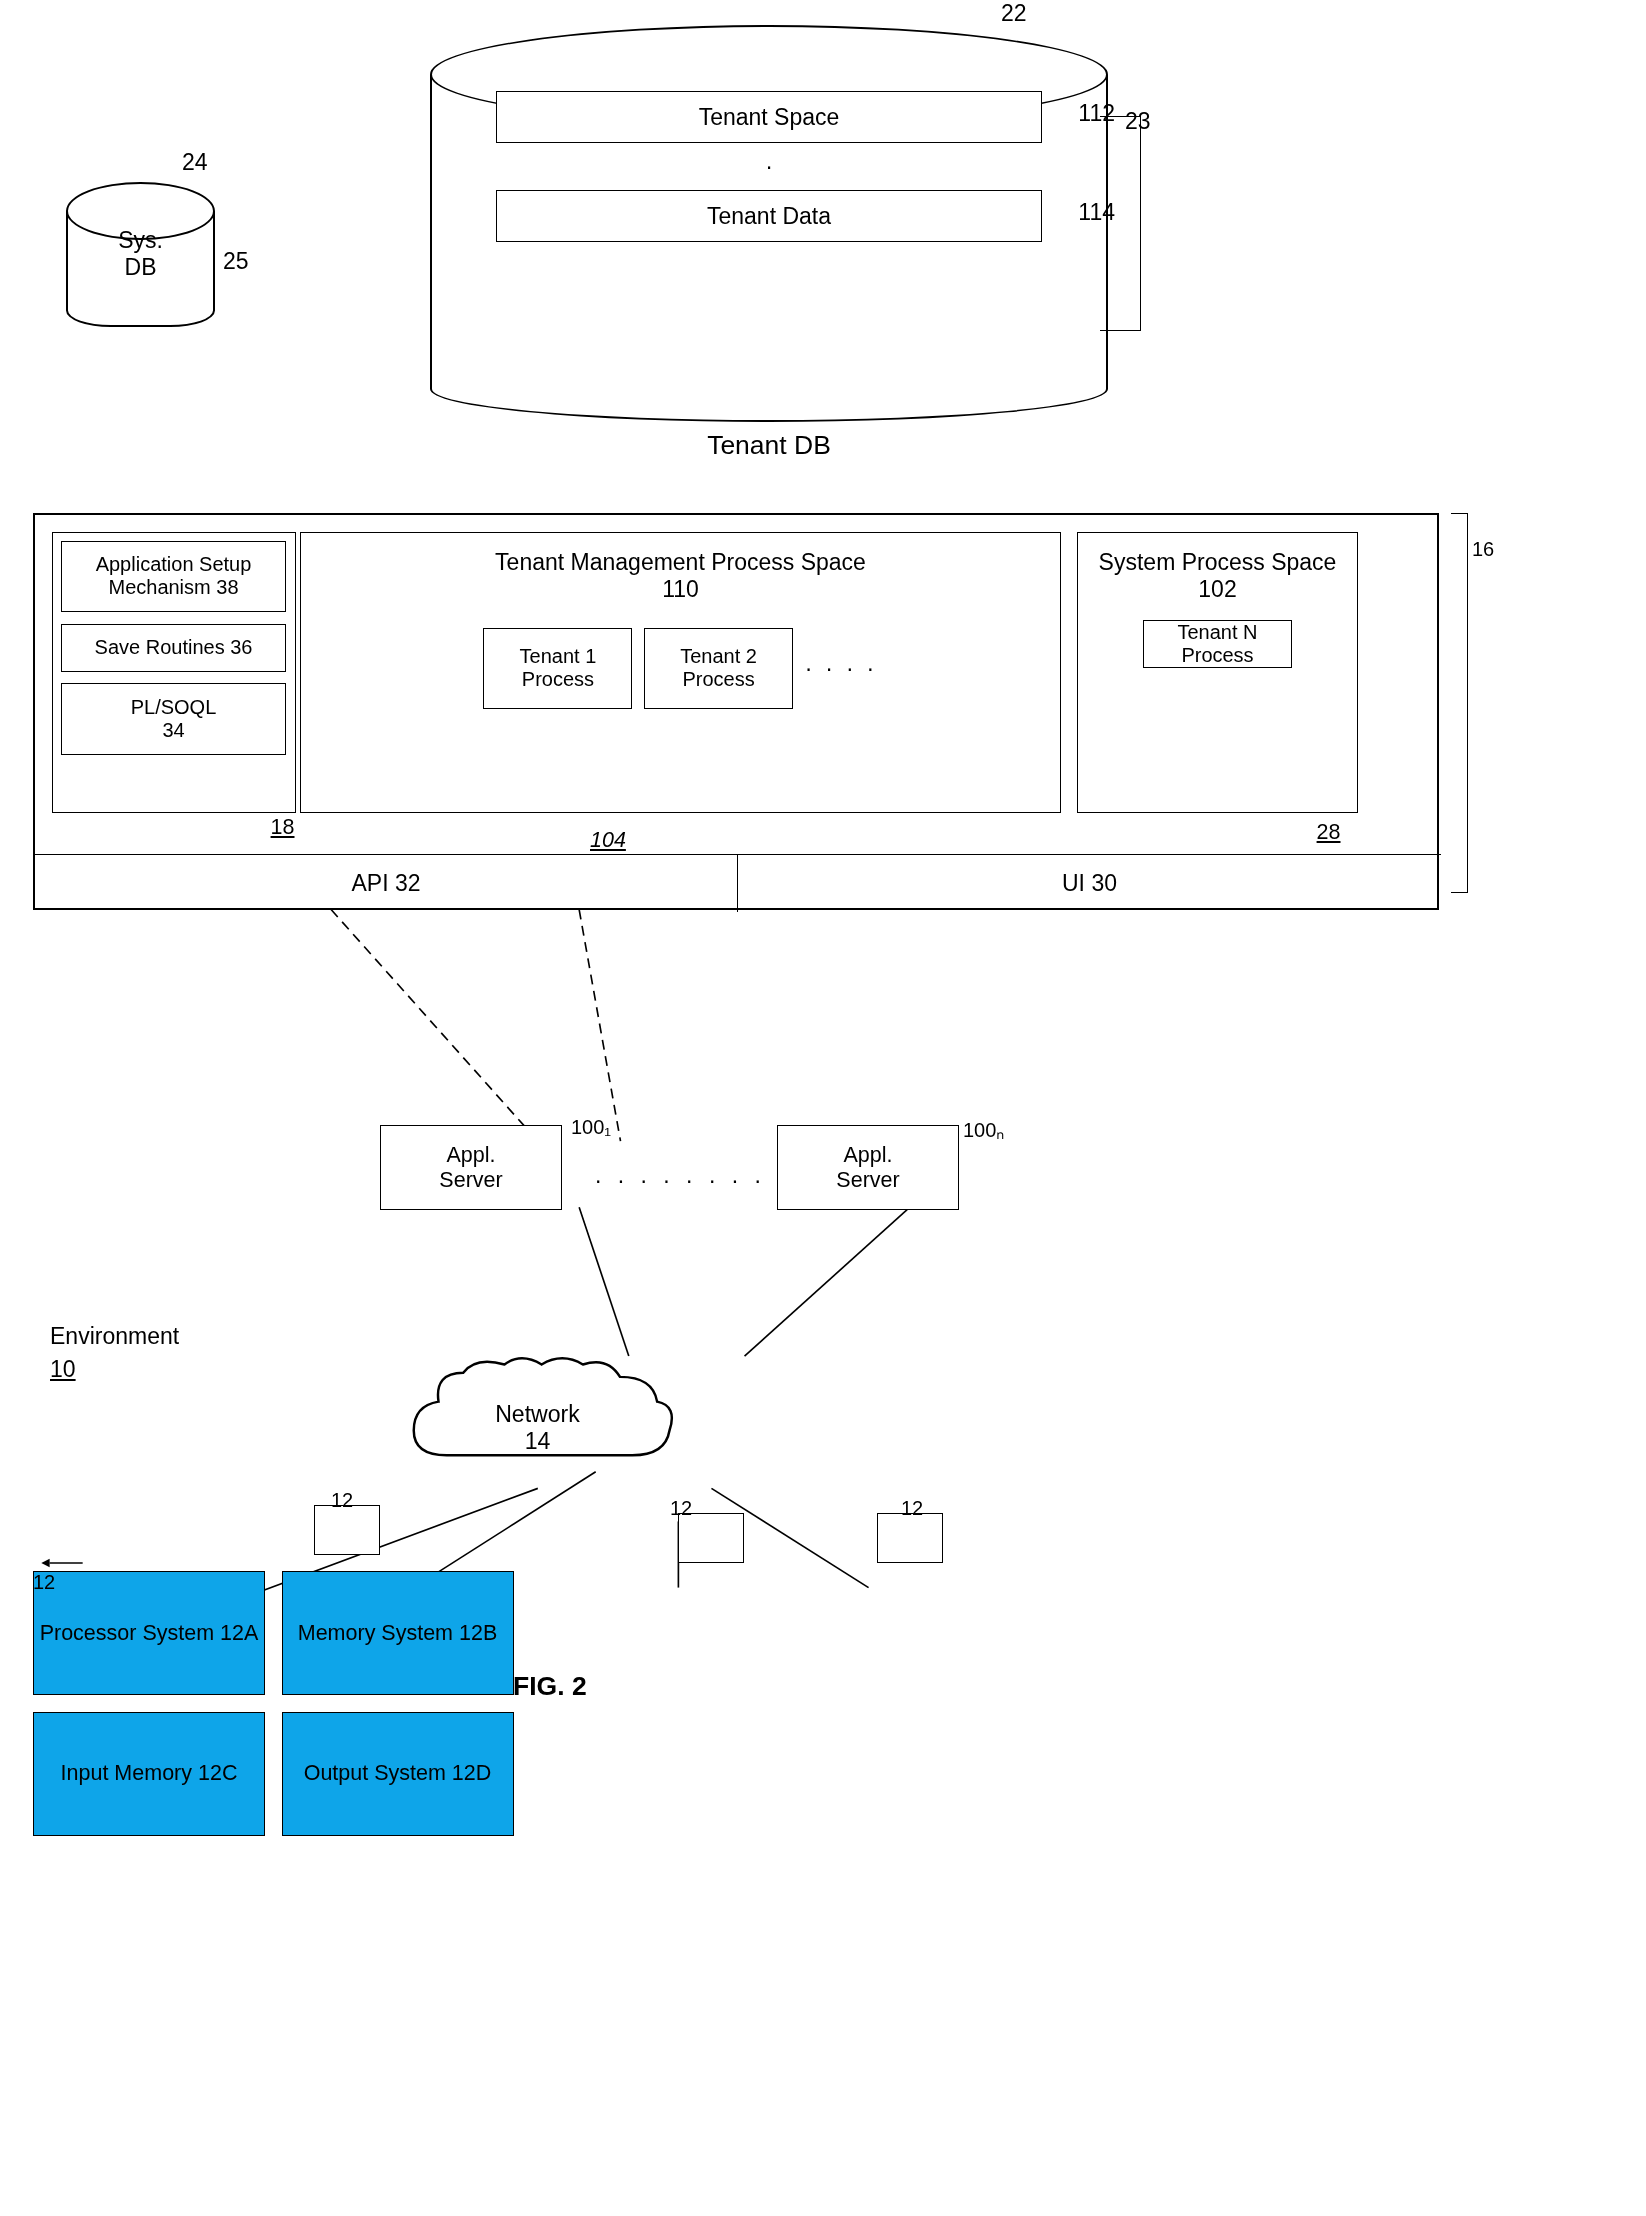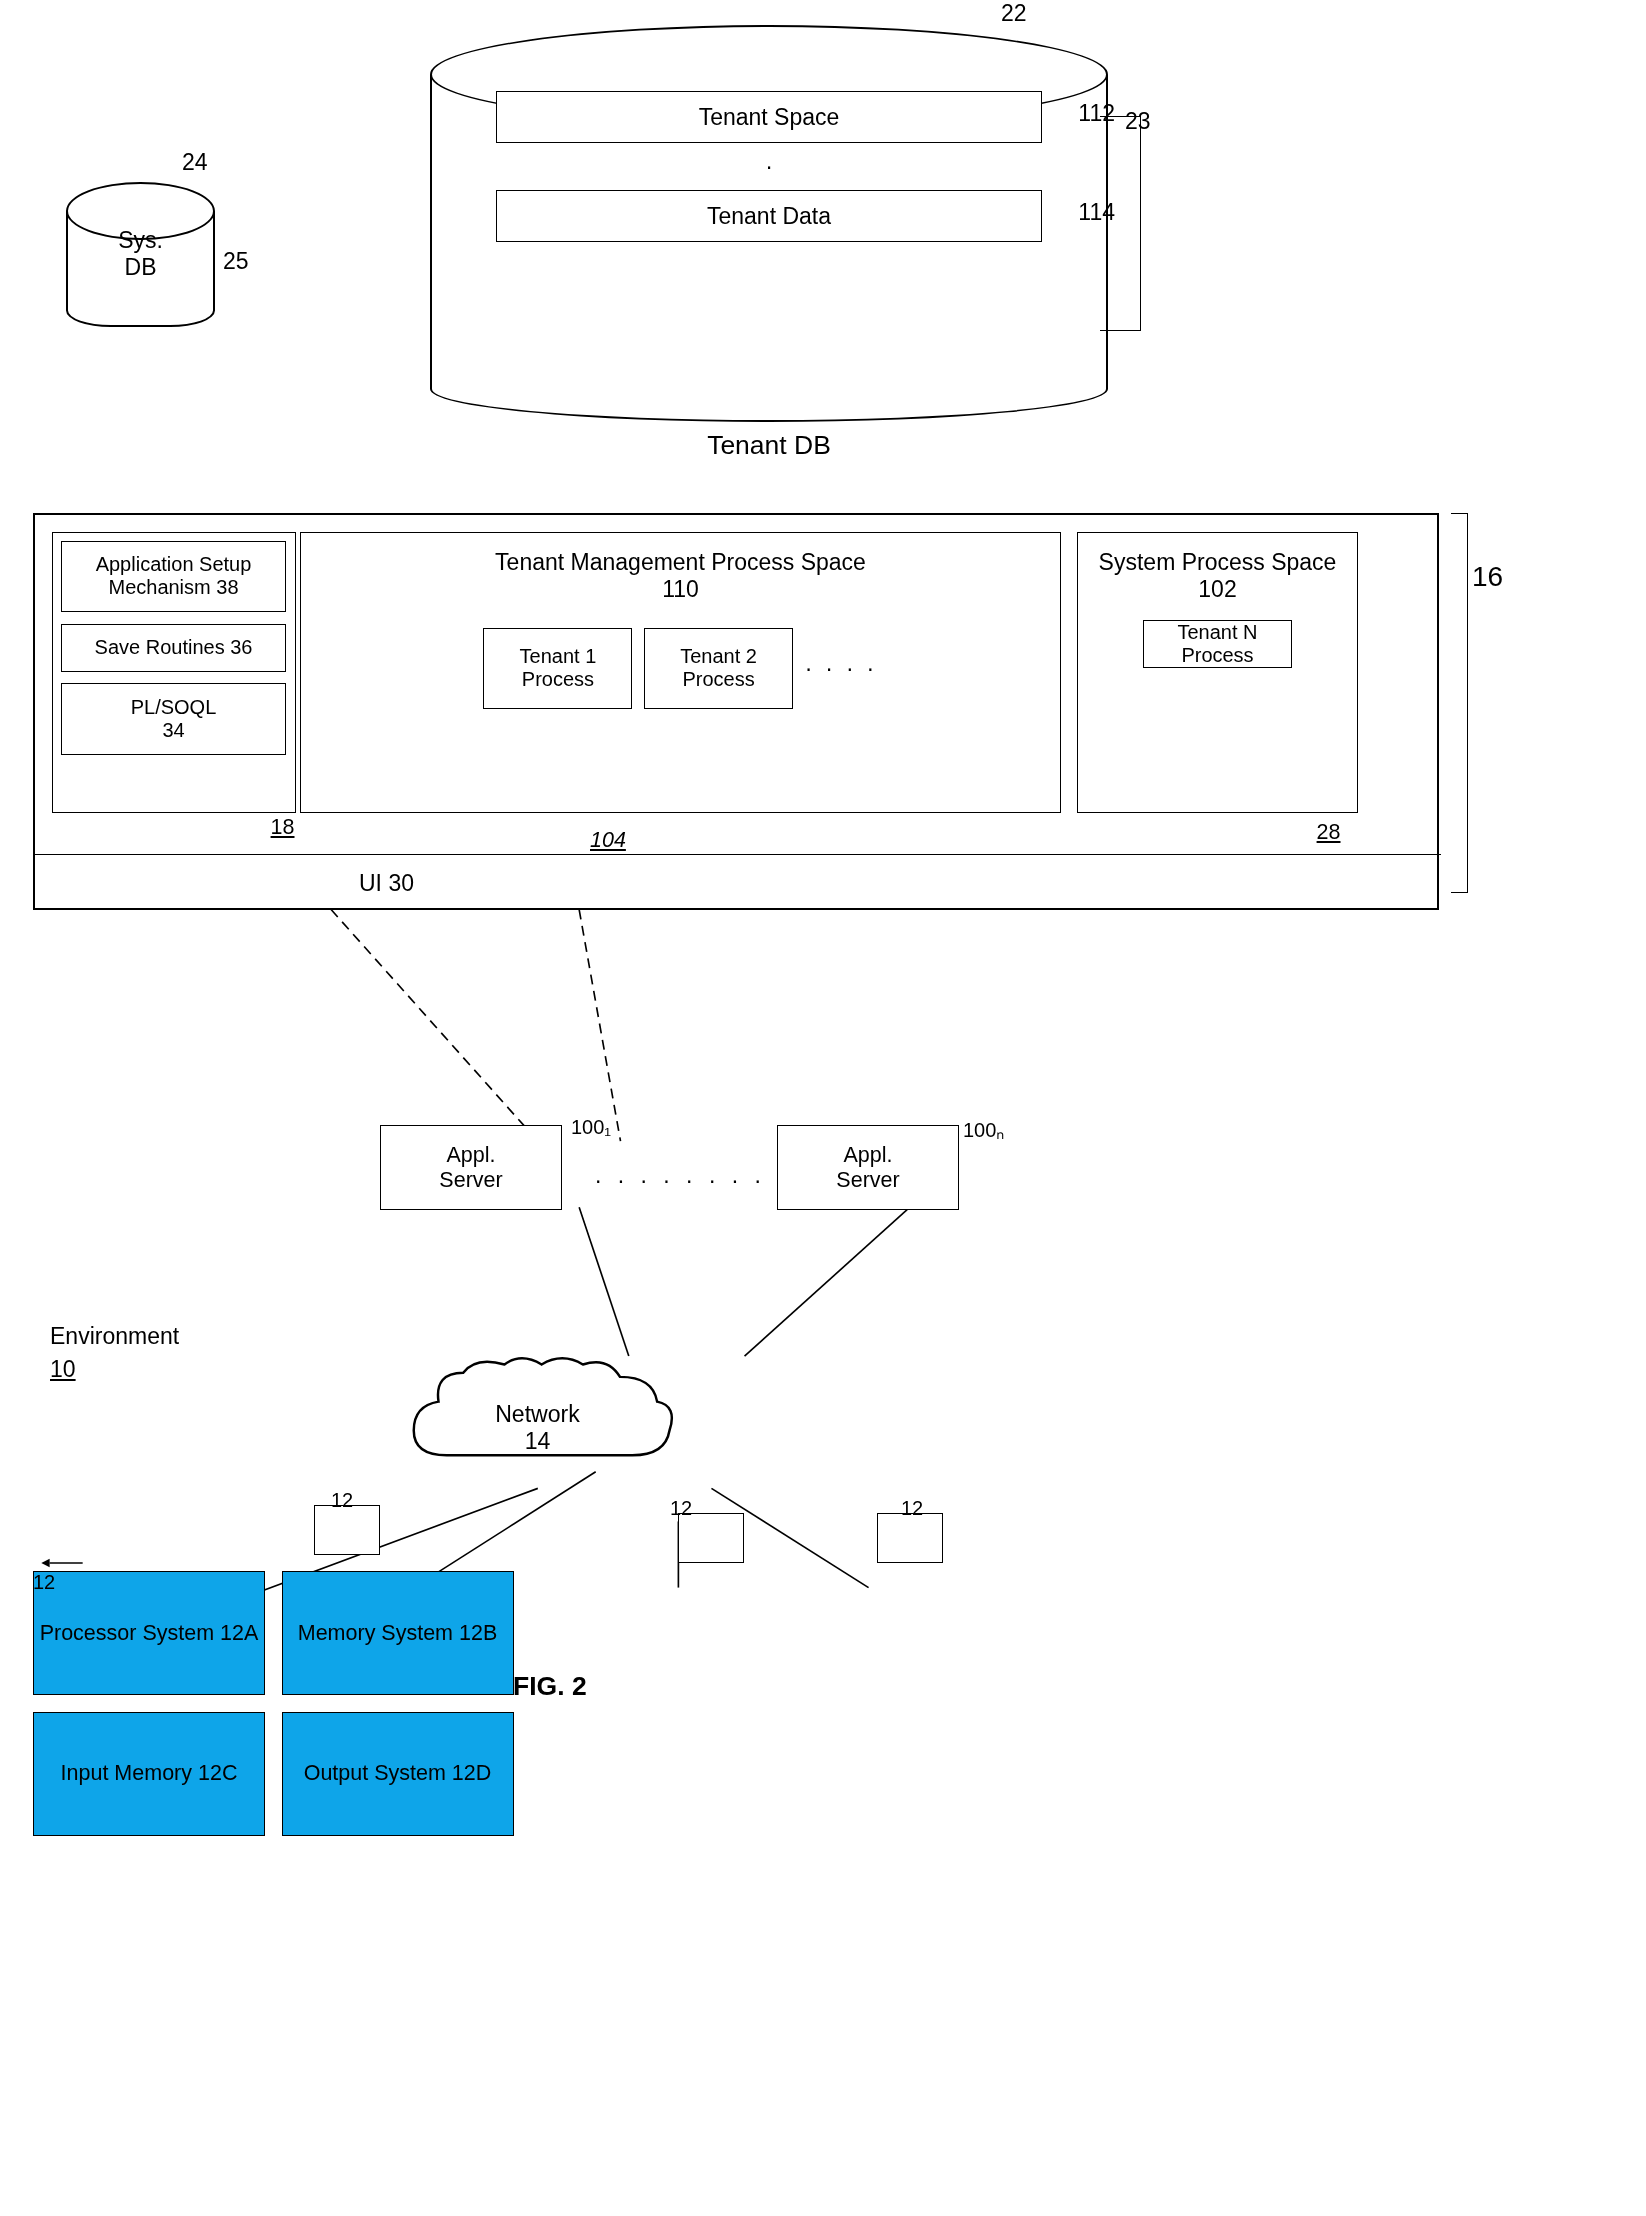--- a/index.html
+++ b/index.html
@@ -317,22 +317,21 @@
       align-items: center;
       justify-content: center;
       font-size: 23px;
     }
 
     
     .ref-16 {
       position: absolute;
       top: 538px;
       left: 1472px;
-      font-size: 28px;
-      margin-top: 23px;
+      font-size: 20px;
     }
 
     .bracket-16 {
       position: absolute;
       top: 513px;
       left: 1451px;
       width: 16.5px;
       height: 380px;
       border-top: 1.7px solid #000;
       border-right: 1.7px solid #000;
@@ -534,20 +533,23 @@
       <div class="right-section" style="height:281px;">
         <div class="sps-label">
           <span>System Process Space</span><br>
           <span>102</span>
         </div>
         <div class="tenant-n-box">Tenant N<br>Process</div>
         <span class="ref-28">28</span>
       </div>
 
       <div class="api-ui-bar">
+        <div class="api-section">
+          <span>API 32</span>
+        </div>
         <div class="ui-section">
           <span>UI 30</span>
         </div>
       </div>
     </div>
   </div>
 
   <div class="bracket-16"></div>
   <span class="ref-16">16</span>
 

